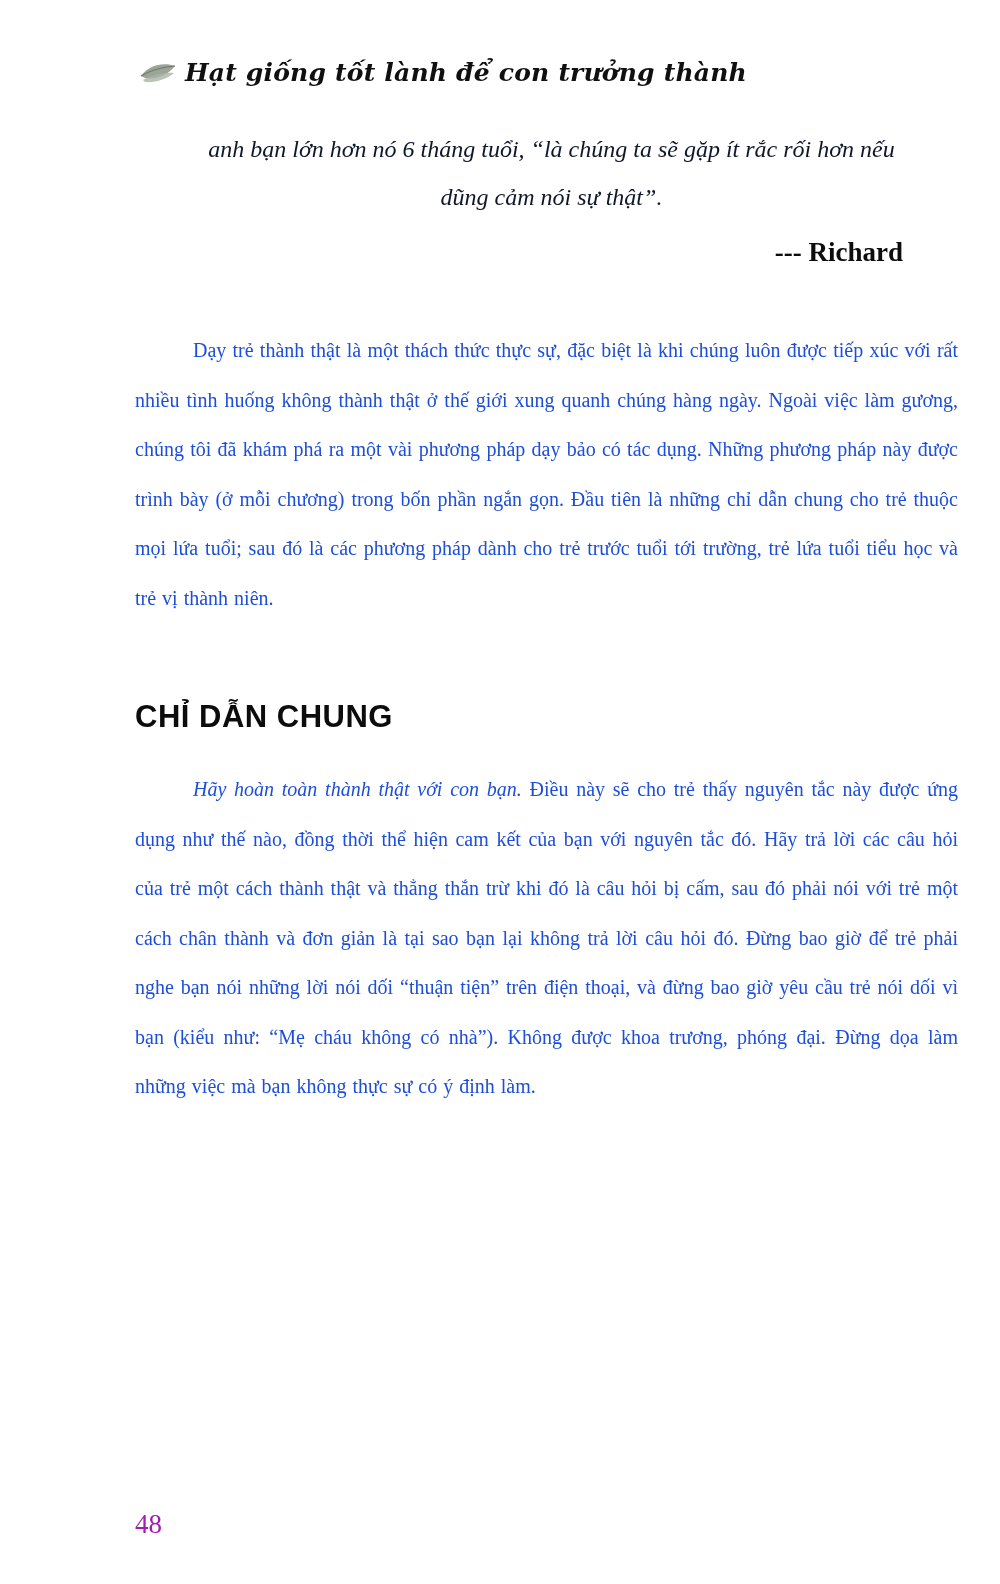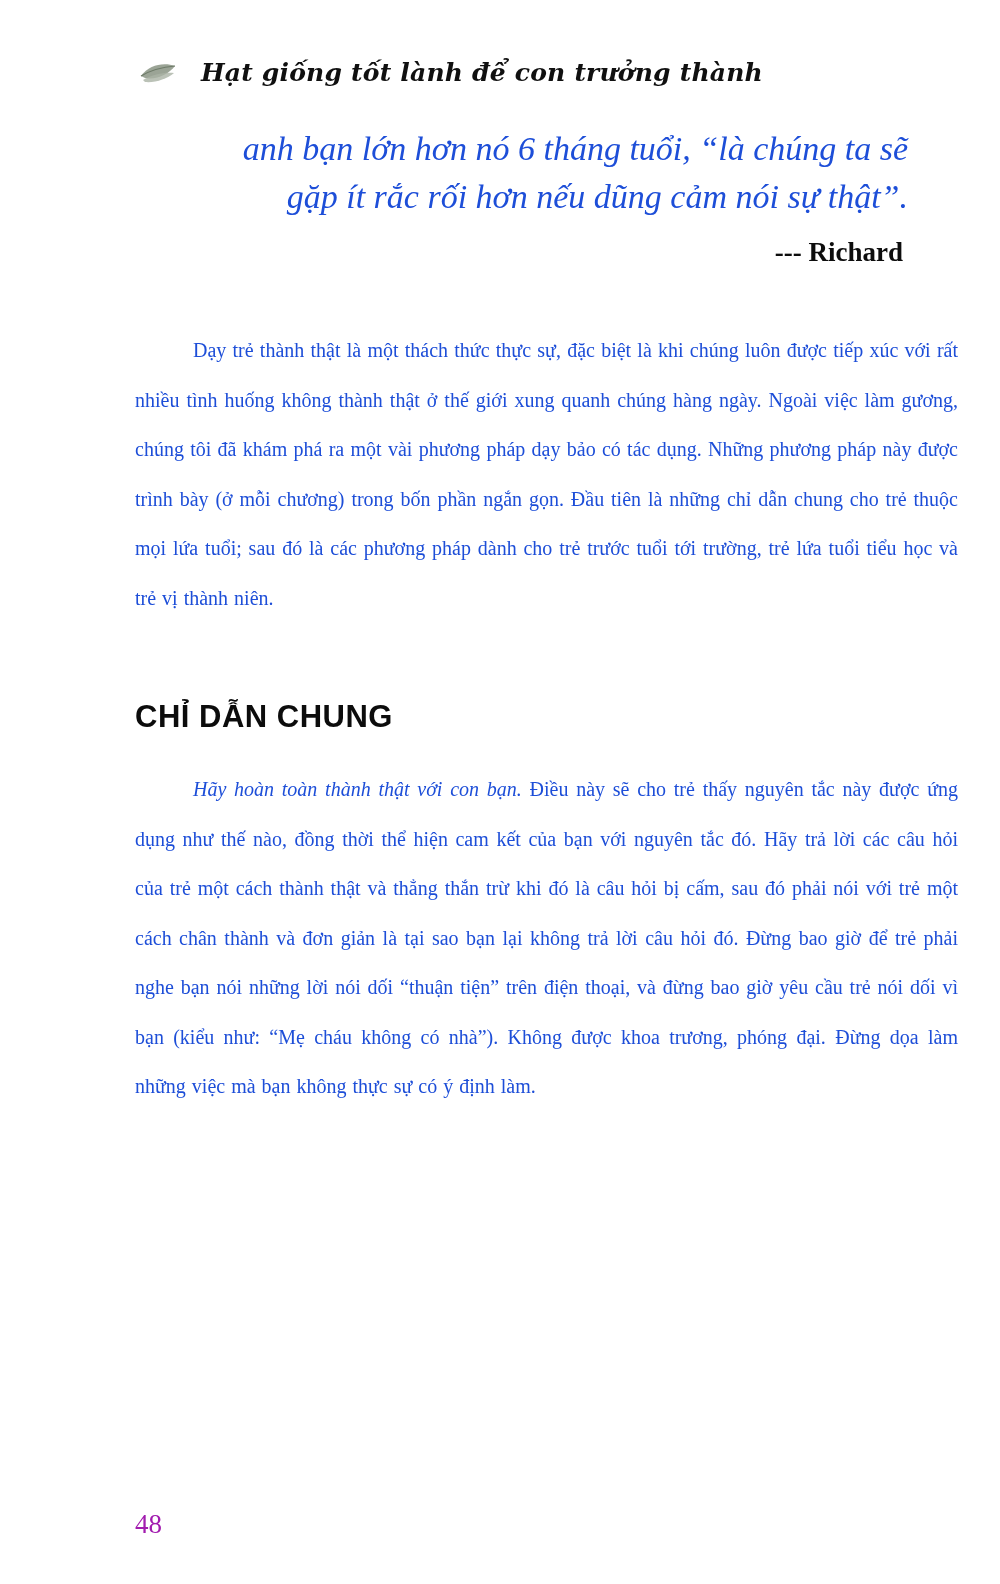--- a/index.html
+++ b/index.html
@@ -20,21 +20,21 @@
     top: 0; left: 0;
     width: 1000px;
     height: 1584px;
     box-sizing: border-box;
     padding: 58px 42px 0 135px; 
   }
   
   .page-header {
     display: flex;
     align-items: center;
-    gap: 24px;
+    gap: 8px;
     margin-left: 4px;
   }
   .leaf {
     display: inline-flex;
     width: 38px;
     height: 26px;
     flex: 0 0 auto;
   }
   .header-title {
     font-family: "DejaVu Serif", "Liberation Serif", serif;
@@ -45,24 +45,24 @@
     color: #101010;
     white-space: nowrap;
   }
   
   .quote {
     margin-top: 38px;
   }
   .quote-text {
     margin: 0 50px 0 60px;
     font-style: italic;
-    font-size: 34px;
+    font-size: 24px;
     line-height: 48px;
-    color: #1d4ed8;
-    text-align: right;
+    color: #0f172a;
+    text-align: center;
   }
   .quote-attribution {
     margin: 16px 55px 0 0;
     text-align: right;
     font-weight: 700;
     font-style: normal;
     font-size: 27px;
     color: #0d0d0d;
   }
   

